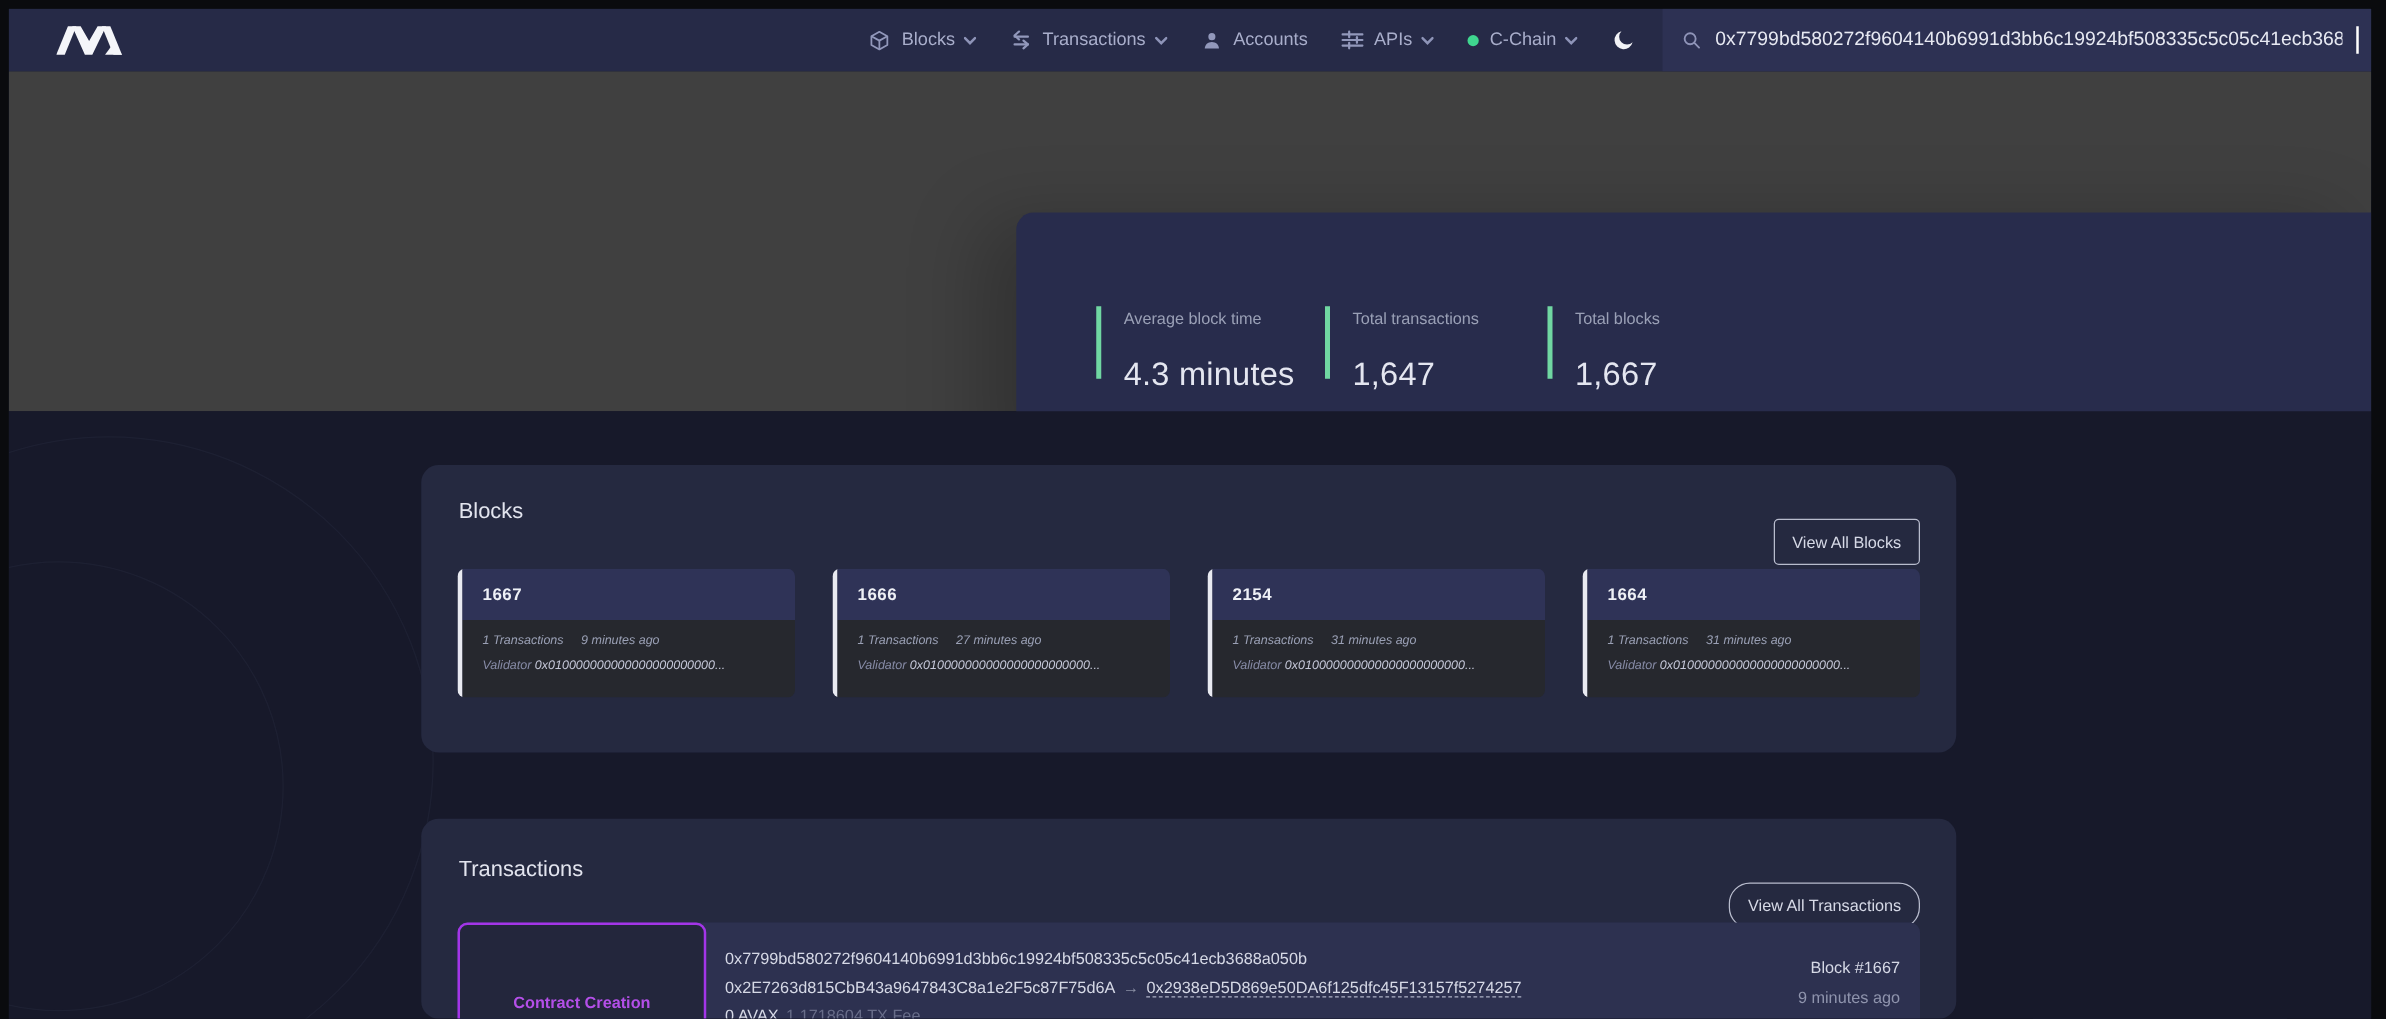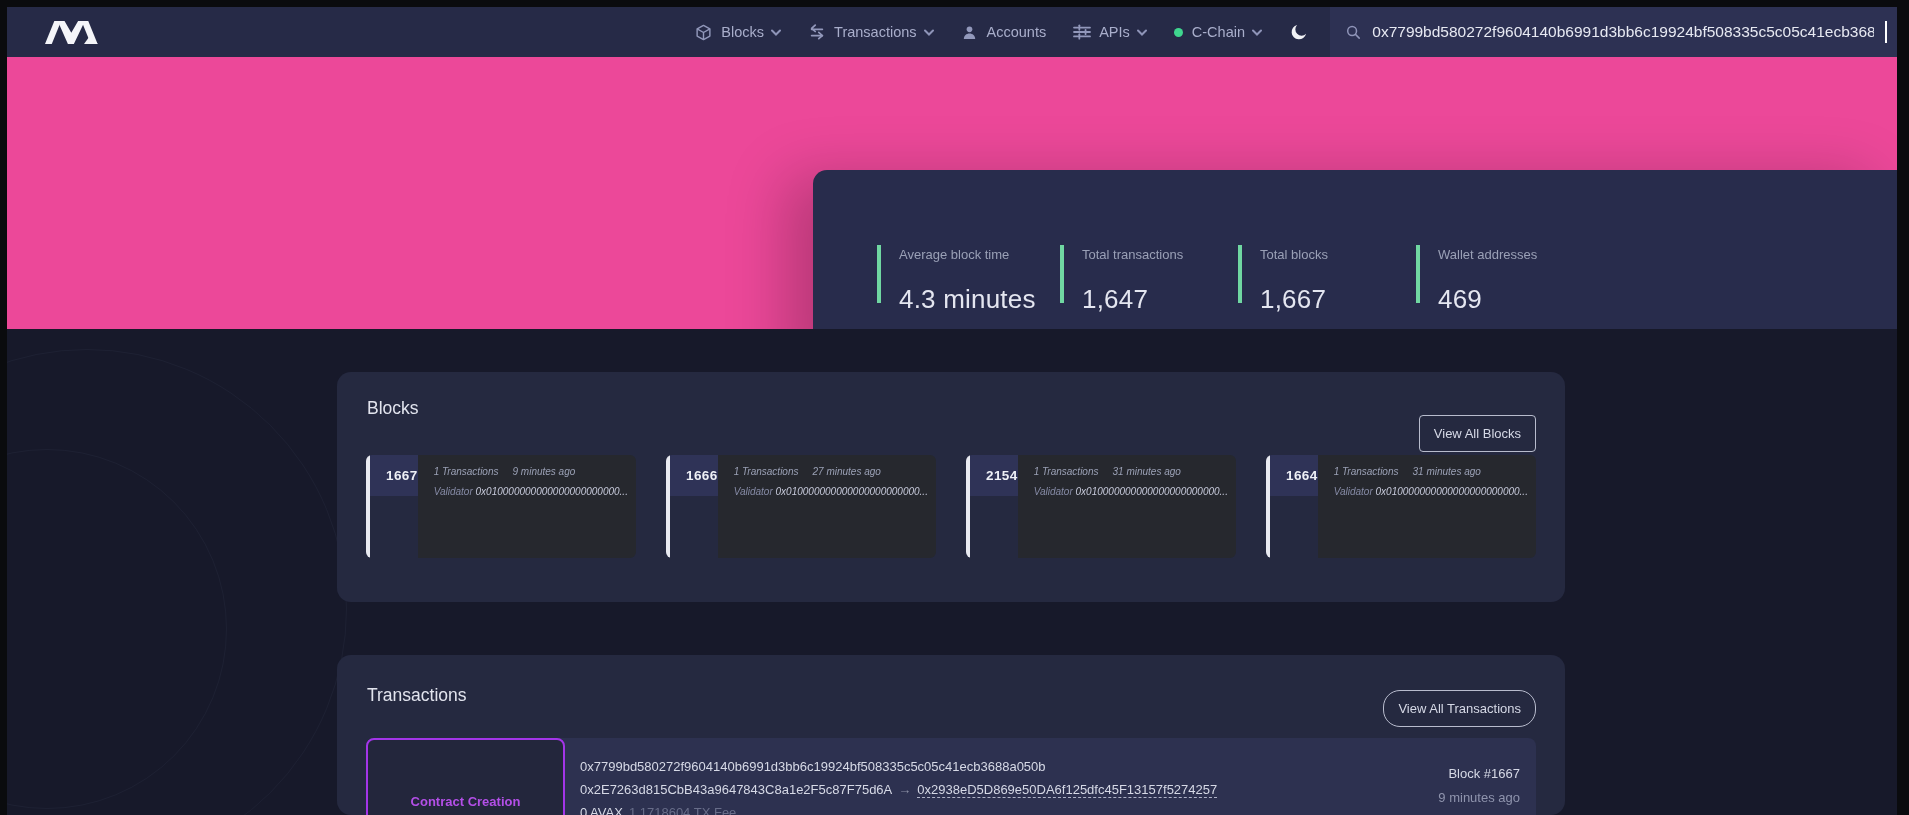--- a/index.html
+++ b/index.html
@@ -17,21 +17,21 @@
   .nav-item .ni-icon { width:18px; height:18px; margin-right:8px; color:#9298bb; display:flex; align-items:center; }
   .nav-item .chev { margin-left:7px; color:#8e94b8; display:flex; }
   .status-dot { width:9px; height:9px; border-radius:50%; background:#3fd68f; margin-right:9px; }
   .moon-btn { width:22px; height:22px; margin-right:0; cursor:pointer; display:flex; align-items:center; }
   .nav-search { margin-left:19px; width:567px; height:50px; background:#2d3153;
                 display:flex; align-items:center; gap:11px; padding:0 10px 0 15px; cursor:text; }
   .nav-search .txt { color:#e7e9f2; font-size:15.5px; white-space:nowrap; overflow:hidden; }
   .caret { width:2px; height:22px; background:#ffffff; flex:none; }
 
   
-  .hero { position:absolute; left:0; top:50px; width:100%; height:272px; background:#ec4899; }
+  .hero { position:absolute; left:0; top:50px; width:100%; height:272px; background:#404040; }
   .stats-card { position:absolute; left:806px; top:113px; width:1084px; height:209px;
                 background:#282c4c; border-radius:14px 0 0 0;
                 box-shadow:-28px 6px 60px rgba(0,0,0,0.22); }
   .stat { position:absolute; top:75px; height:58px; border-left:4px solid #70d7a2; padding:2px 0 0 18px; }
   .stat .s-label { color:#9aa0b6; font-size:13px; }
   .stat .s-value { color:#e4e6f0; font-size:26px; margin-top:22px; letter-spacing:.2px; }
   .stat1{left:64px;} .stat2{left:247px;} .stat3{left:425px;} .stat4{left:603px;}
 
   
   .main { position:absolute; left:0; top:322px; width:100%; height:486px; background:#17192a; overflow:hidden; }
@@ -41,27 +41,27 @@
 
   .panel { position:absolute; left:330px; width:1228px; background:#252940; border-radius:14px; overflow:hidden; }
   .panel-blocks { top:43px; height:230px; }
   .panel-tx { top:326px; height:160px; }
   .panel-title { position:absolute; left:30px; top:26px; color:#e2e4ee; font-size:17.5px; }
   .panel-tx .panel-title { top:30px; }
   .ghost-btn { position:absolute; right:29px; background:transparent; border:1px solid rgba(210,214,230,0.85);
                border-radius:4px; color:#d6d9e6; font-size:13px; padding:10px 14px; cursor:pointer;
                font-family:inherit; white-space:nowrap; }
   .panel-blocks .ghost-btn { top:43px; }
-  .panel-tx .ghost-btn { top:35px;border-radius:17px; }
+  .panel-tx .ghost-btn { top:51px;border-radius:17px; }
 
   
   .cards-row { position:absolute; left:29px; top:83px; display:flex; gap:30px; }
   .block-card { width:270px; height:103px; border-radius:6px; overflow:hidden; display:flex; cursor:pointer; }
   .bc-bar { width:4px; background:#e9eaf1; flex:none; }
-  .bc-body { flex:1; display:flex; flex-direction:row; }
+  .bc-body { flex:1; display:flex; flex-direction:column; }
   .bc-top { height:41px; background:#2f3357; display:flex; align-items:center; padding-left:16px;
             color:#eef0f6; font-size:13.5px; font-weight:bold; letter-spacing:.4px; }
   .bc-bottom { flex:1; background:#26282e; padding:11px 16px 4px 16px; font-size:10px;font-style:italic; }
   .bc-line1 { color:#9aa0b5; display:flex; gap:14px; white-space:nowrap; }
   .bc-line2 { margin-top:9px; white-space:nowrap; overflow:hidden; }
   .bc-line2 .v-label { color:#868ba6; }
   .bc-line2 .v-addr { color:#c6c9da; }
 
   
   .tx-row { position:absolute; left:29px; top:83px; width:1170px; height:140px;
@@ -193,24 +193,20 @@
         <div class="s-value">4.3 minutes</div>
       </div>
       <div class="stat stat2">
         <div class="s-label">Total transactions</div>
         <div class="s-value">1,647</div>
       </div>
       <div class="stat stat3">
         <div class="s-label">Total blocks</div>
         <div class="s-value">1,667</div>
       </div>
-      <div class="stat stat4">
-        <div class="s-label">Wallet addresses</div>
-        <div class="s-value">469</div>
-      </div>
     </div>
   </div>
 
   <div class="main">
     <div class="deco-circle dc1"></div>
     <div class="deco-circle dc2"></div>
 
     <div class="panel panel-blocks">
       <div class="panel-title">Blocks</div>
       <button class="ghost-btn">View All Blocks</button>

